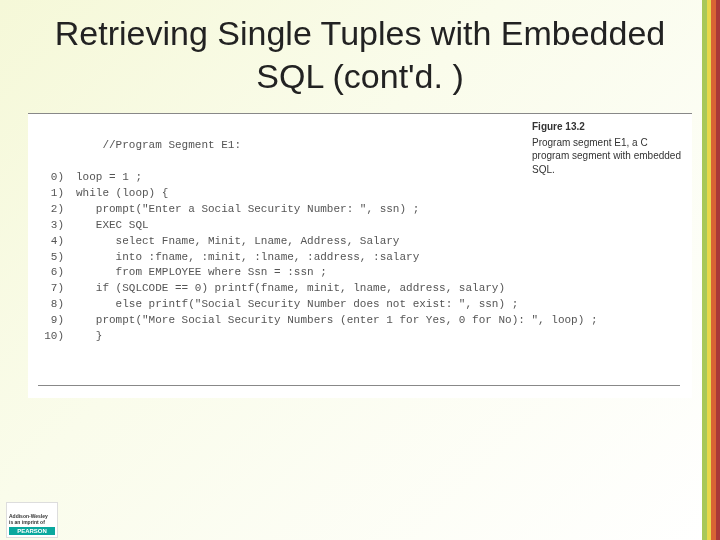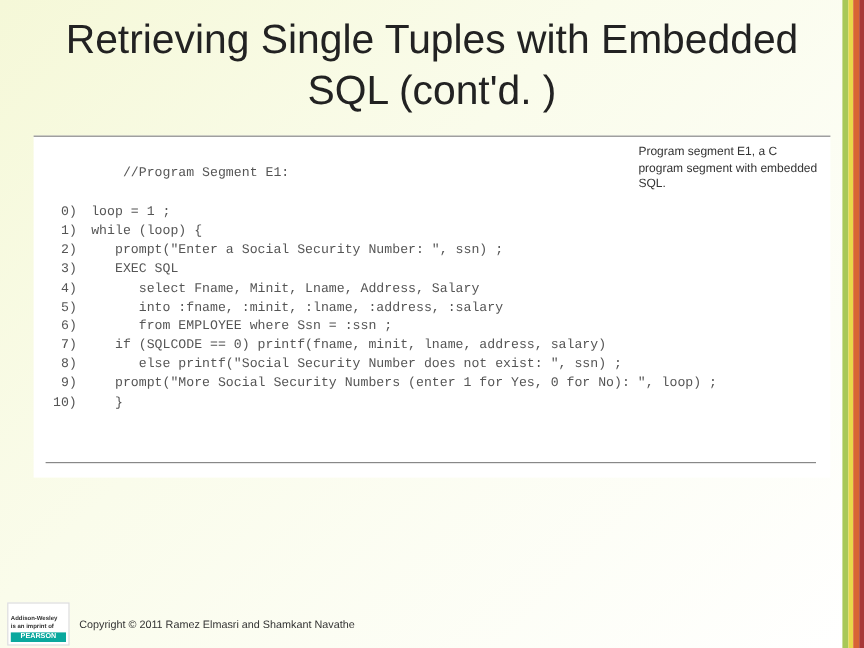--- a/index.html
+++ b/index.html
@@ -119,30 +119,30 @@
   <div class="stripe s1"></div>
   <div class="stripe s2"></div>
   <div class="stripe s3"></div>
   <div class="stripe s4"></div>
 </div>
 
 <h1 class="title">Retrieving Single Tuples with Embedded SQL (cont'd. )</h1>
 
 <div class="figure-area">
   <div class="fig-caption">
+    <span class="fig-label">Figure 13.2</span>
     <span>Program segment E1, a C program segment with embedded SQL.</span>
   </div>
 
   <div class="code">
     <span class="comment-line">//Program Segment E1:</span>
     <div id="code-lines"><span class="ln"><span class="num">0)</span><span>loop = 1 ;</span></span><span class="ln"><span class="num">1)</span><span>while (loop) {</span></span><span class="ln"><span class="num">2)</span><span>   prompt("Enter a Social Security Number: ", ssn) ;</span></span><span class="ln"><span class="num">3)</span><span>   EXEC SQL</span></span><span class="ln"><span class="num">4)</span><span>      select Fname, Minit, Lname, Address, Salary</span></span><span class="ln"><span class="num">5)</span><span>      into :fname, :minit, :lname, :address, :salary</span></span><span class="ln"><span class="num">6)</span><span>      from EMPLOYEE where Ssn = :ssn ;</span></span><span class="ln"><span class="num">7)</span><span>   if (SQLCODE == 0) printf(fname, minit, lname, address, salary)</span></span><span class="ln"><span class="num">8)</span><span>      else printf("Social Security Number does not exist: ", ssn) ;</span></span><span class="ln"><span class="num">9)</span><span>   prompt("More Social Security Numbers (enter 1 for Yes, 0 for No): ", loop) ;</span></span><span class="ln"><span class="num">10)</span><span>   }</span></span></div>
   </div>
   <hr class="bottom">
 </div>
 
 <div class="footer">
   <div class="pearson">
     <div class="aw">Addison-Wesley</div>
     <div class="aw">is an imprint of</div>
     <div class="bar">PEARSON</div>
   </div>
-  <div class="copyright">Copyright © 2011 Ramez Elmasri and Shamkant Navathe</div>
 </div>
 
 </body></html>

